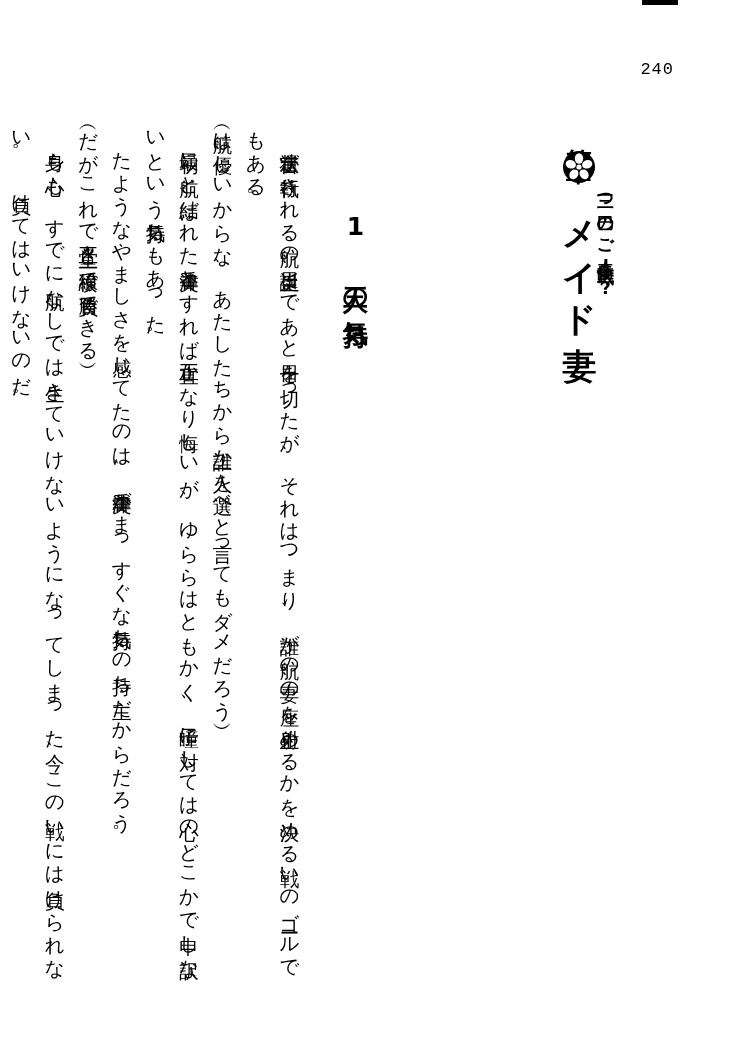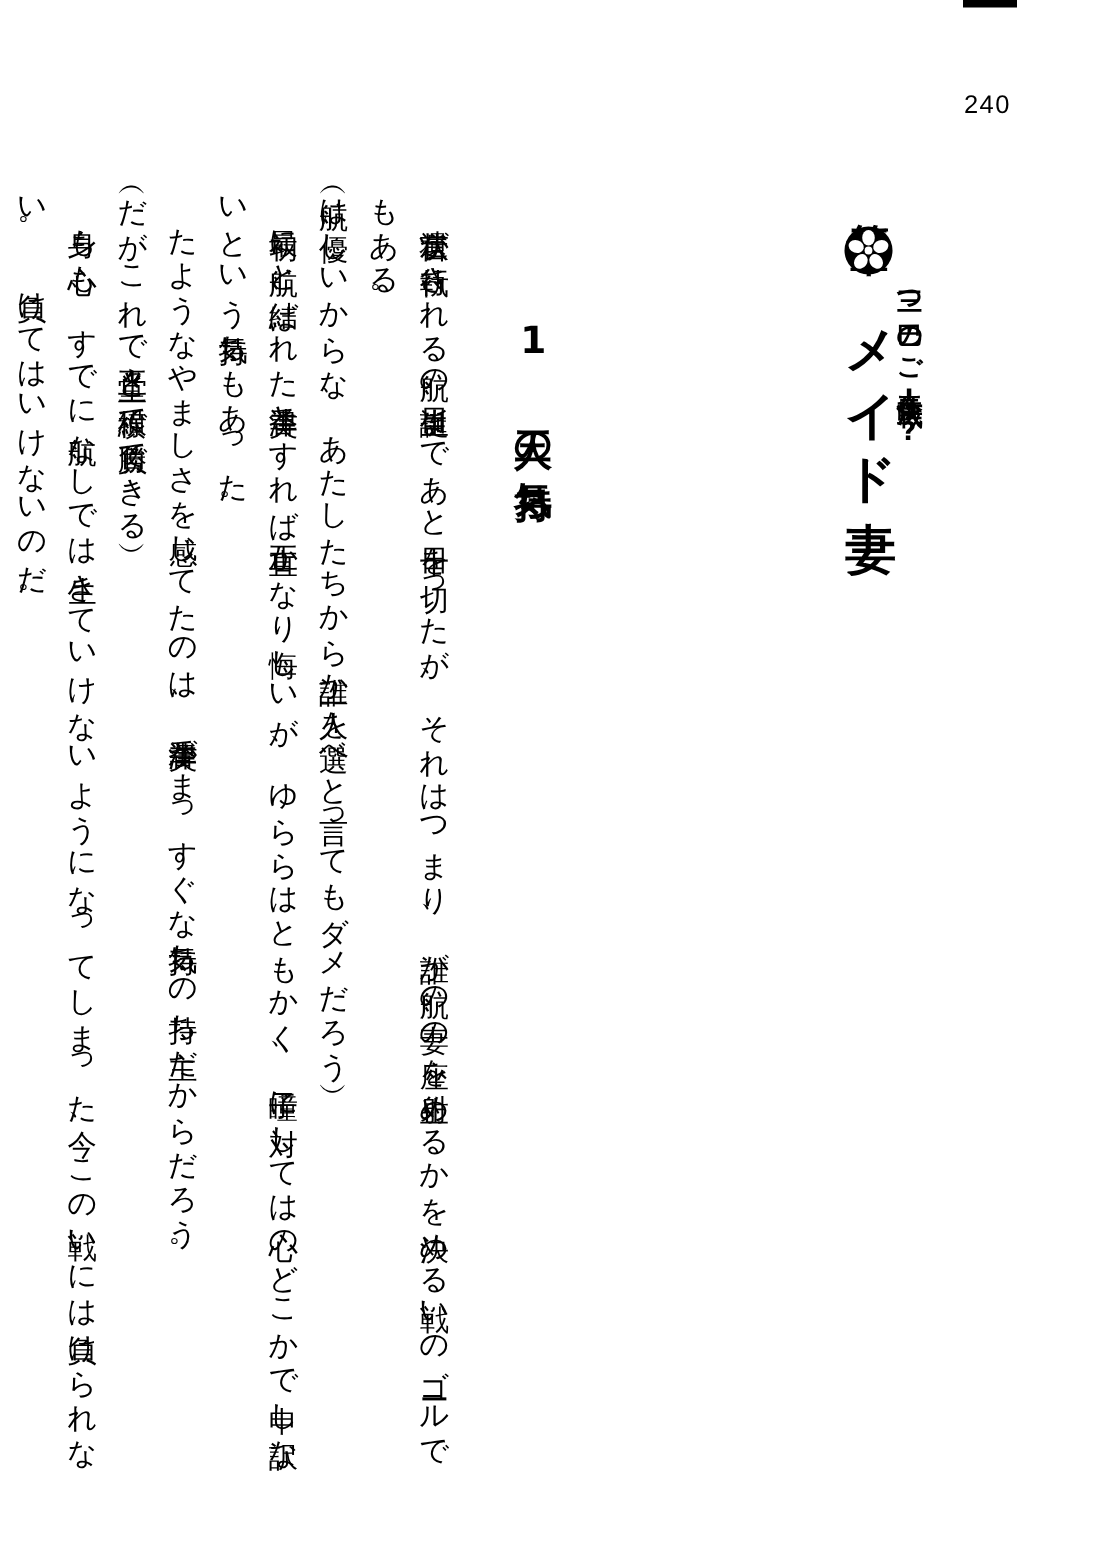--- a/index.html
+++ b/index.html
@@ -24,21 +24,21 @@
     width: 36px;
     height: 5px;
     background: #000;
   }
   .page-number {
     position: absolute;
     top: 60px;
     right: 62px;
     font-size: 17px;
     letter-spacing: 1px;
-    font-family: Liberation Sans, sans-serif;
+    font-family: Liberation Mono, monospace;
   }
 
   
   .chapter-block {
     position: absolute;
     top: 128px;
     right: 118px;
     height: 520px;
     display: flex;
     flex-direction: row;

